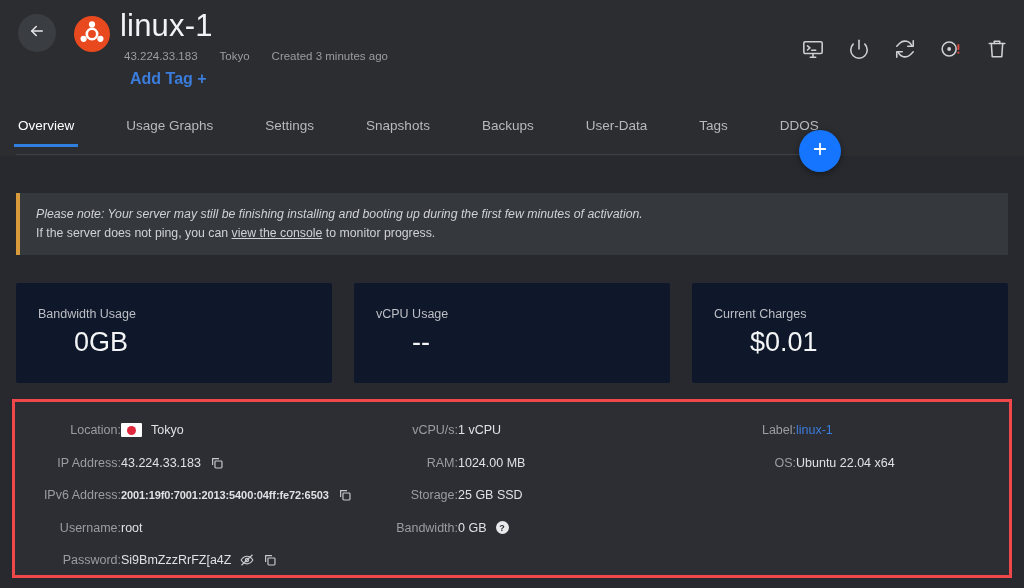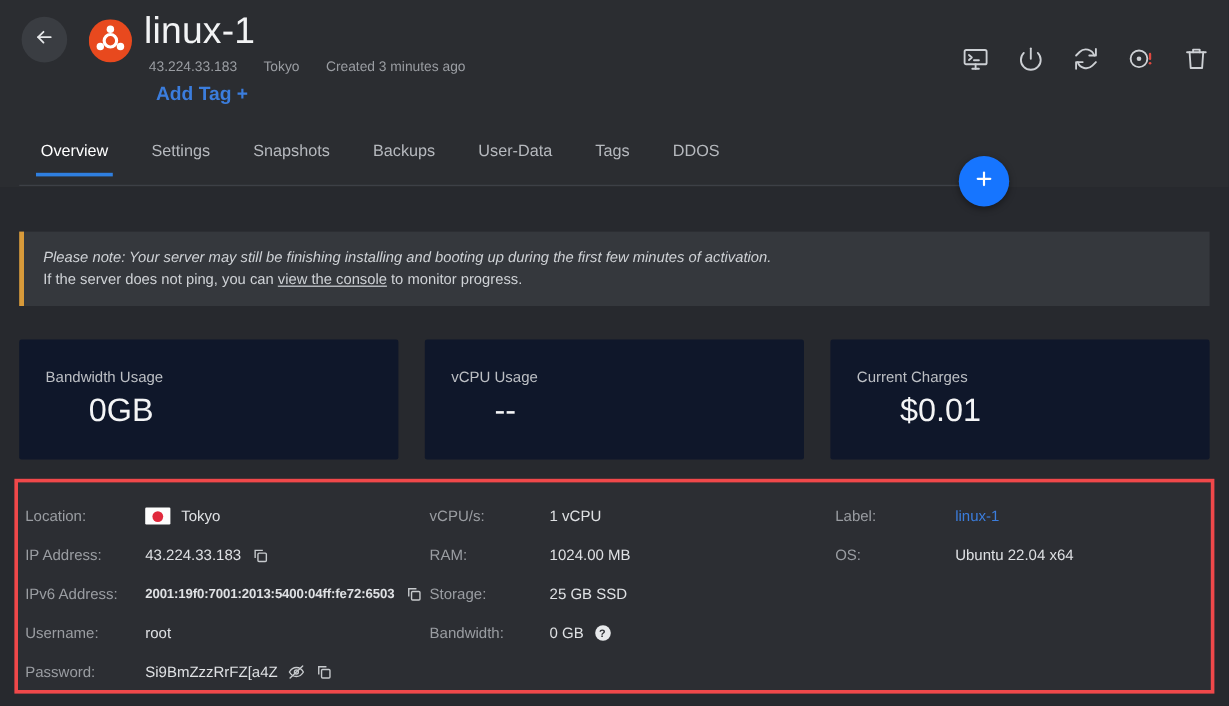--- a/index.html
+++ b/index.html
@@ -43,21 +43,21 @@
     display: flex; gap: 24px; align-items: center;
   }
   .hdr-icons .ic { width: 22px; height: 22px; cursor: pointer; position: relative; }
   .hdr-icons svg { width: 22px; height: 22px; display: block; }
 
   
   .tabbar {
     position: absolute; left: 0; top: 100px; width: 1024px; height: 56px;
     background: #2b2d31;
   }
-  .tabs { position: absolute; left: 16px; top: 12px; display: flex; gap: 0; }
+  .tabs { position: absolute; left: 0; top: 12px; display: flex; gap: 16px; }
   .tab {
     font-size: 13.5px; color: #b6b9be; padding: 6px 18px 14px 18px;
     cursor: pointer; position: relative; white-space: nowrap;
   }
   .tab.active { color: #ffffff; }
   .tab.active::after {
     content: ""; position: absolute; left: 14px; right: 14px; bottom: 0;
     height: 3px; background: #2f7fe0;
   }
   .tabrule {
@@ -107,21 +107,21 @@
     background: #2c2e33; border: 3px solid #f0484a;
   }
   .dcol { position: absolute; top: 12px; }
   .dcol.c1 { left: 6px; }
   .dcol.c2 { left: 343px; }
   .dcol.c3 { left: 681px; }
   .drow {
     position: relative; height: 32.5px; display: flex; align-items: center;
   }
   .dkey {
-    width: 100px; font-size: 12.5px; color: #9a9da2; flex: none;
+    width: 100px; font-size: 12.5px; color: #9a9da2; flex: none; text-align: right;
   }
   .dval {
     font-size: 12.5px; color: #dfe1e4;
     display: flex; align-items: center; gap: 9px;
   }
   .dval.mono-b { font-size: 11px; font-weight: bold; letter-spacing: -.1px; }
   .dval.link { color: #3b7ddd; cursor: pointer; }
   .flag {
     width: 21px; height: 14px; background: #fdfdfd; border-radius: 1px;
     display: inline-flex; align-items: center; justify-content: center; flex: none;
@@ -210,20 +210,21 @@
           <path d="M9 6V3.6h6V6"></path>
           <path d="M5.8 6l1 14.4h10.4L18.2 6"></path>
         </svg>
       </span>
     </div>
   </div>
 
   <div class="tabbar">
     <div class="tabs">
       <div class="tab active">Overview</div>
+      <div class="tab">Usage Graphs</div>
       <div class="tab">Settings</div>
       <div class="tab">Snapshots</div>
       <div class="tab">Backups</div>
       <div class="tab">User-Data</div>
       <div class="tab">Tags</div>
       <div class="tab">DDOS</div>
     </div>
   </div>
   <div class="tabrule"></div>
 

